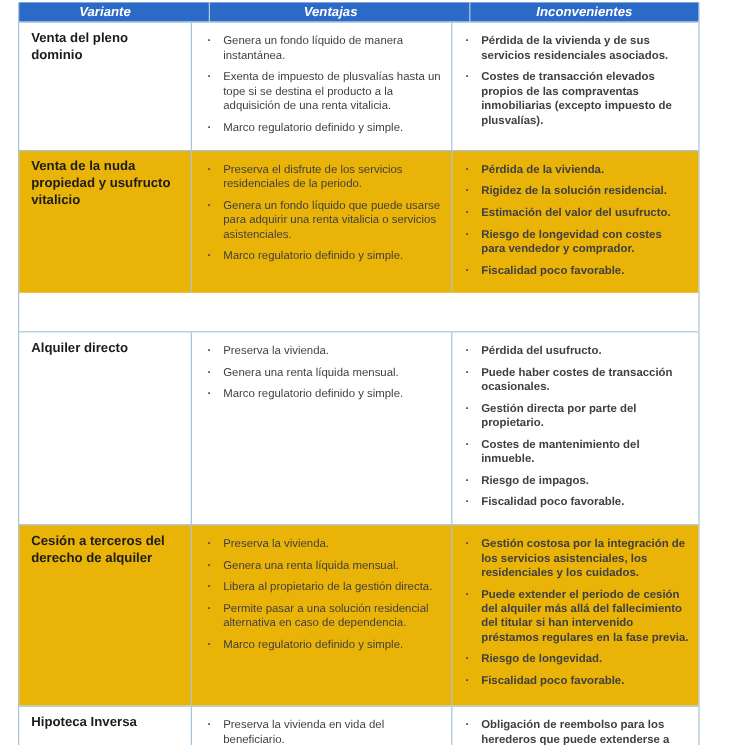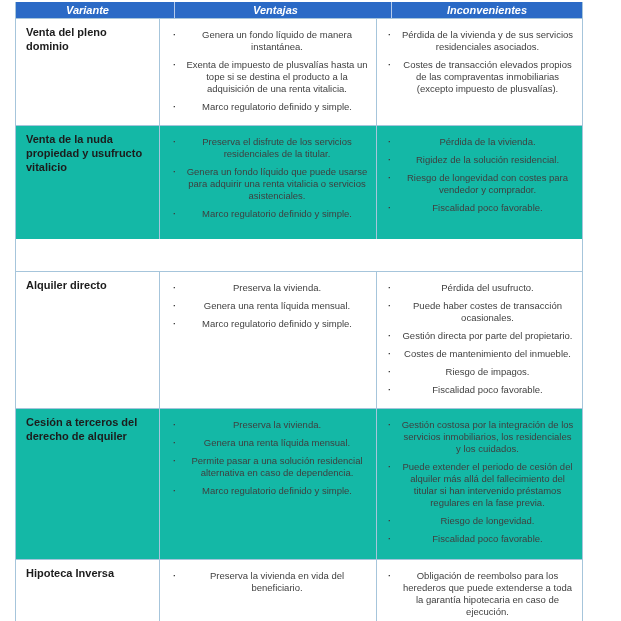--- a/index.html
+++ b/index.html
@@ -21,44 +21,44 @@
   .th{
     color:#ffffff;font-size:11px;font-weight:bold;text-align:center;
     height:100%;display:flex;align-items:center;justify-content:center;
     box-sizing:border-box;
   }
   .th + .th{border-left:1px solid rgba(255,255,255,0.65);margin-left:15px;}
   .trow{
     display:grid;grid-template-columns:143px 217px 206px;
     border-top:1px solid #a6c5db;box-sizing:border-box;
   }
-  .trow.alt{background:#14b8a6;}
+  .trow.alt{background:#eab308;}
   .r0{min-height:96px;}
   .r1{min-height:114px;}
   .r2{min-height:126px;margin-top:32px;}
   .r3{min-height:151px;}
   .r4{min-height:130px;}
   .cell{box-sizing:border-box;}
   .cell + .cell{border-left:1px solid #a6c5db;}
   .variant{
     padding:6px 8px 8px 10px;font-size:11px;line-height:14px;
     font-weight:bold;color:#1c1c1c;
   }
   ul.bullets{
     margin:0;list-style:none;padding:10px 8px 6px 12px;
   }
   ul.bullets li{
     position:relative;padding-left:14px;margin-bottom:6px;
-    font-size:9.5px;line-height:12px;color:#3f3f3f;text-align:center;
+    font-size:9.5px;line-height:12px;color:#3f3f3f;
   }
   ul.bullets li::before{
     content:"\00B7";position:absolute;left:1px;top:0;
     font-weight:bold;color:#3f3f3f;
   }
-  .cell.incon ul.bullets{padding-left:10px;}
+  .cell.incon ul.bullets{padding-left:10px;font-weight:bold;}
 </style>
 </head>
 <body>
 
 <div class="page">
   <div class="table">
 
     <div class="thead">
       <div class="th">Variante</div>
       <div class="th">Ventajas</div>
@@ -79,29 +79,30 @@
             <li>Pérdida de la vivienda y de sus servicios residenciales asociados.</li>
             <li>Costes de transacción elevados propios de las compraventas inmobiliarias (excepto impuesto de plusvalías).</li>
           </ul>
       </div>
     </div>
 
     <div class="trow r1 alt">
       <div class="cell variant">Venta de la nuda propiedad y usufructo vitalicio</div>
       <div class="cell">
         <ul class="bullets">
-            <li>Preserva el disfrute de los servicios residenciales de la titular.</li>
+            <li>Preserva el disfrute de los servicios residenciales de la periodo.</li>
             <li>Genera un fondo líquido que puede usarse para adquirir una renta vitalicia o servicios asistenciales.</li>
             <li>Marco regulatorio definido y simple.</li>
           </ul>
       </div>
       <div class="cell incon">
         <ul class="bullets">
             <li>Pérdida de la vivienda.</li>
             <li>Rigidez de la solución residencial.</li>
+            <li>Estimación del valor del usufructo.</li>
             <li>Riesgo de longevidad con costes para vendedor y comprador.</li>
             <li>Fiscalidad poco favorable.</li>
           </ul>
       </div>
     </div>
 
     <div class="trow r2">
       <div class="cell variant">Alquiler directo</div>
       <div class="cell">
         <ul class="bullets">
@@ -121,27 +122,28 @@
           </ul>
       </div>
     </div>
 
     <div class="trow r3 alt">
       <div class="cell variant">Cesión a terceros del derecho de alquiler</div>
       <div class="cell">
         <ul class="bullets">
             <li>Preserva la vivienda.</li>
             <li>Genera una renta líquida mensual.</li>
+            <li>Libera al propietario de la gestión directa.</li>
             <li>Permite pasar a una solución residencial alternativa en caso de dependencia.</li>
             <li>Marco regulatorio definido y simple.</li>
           </ul>
       </div>
       <div class="cell incon">
         <ul class="bullets">
-            <li>Gestión costosa por la integración de los servicios inmobiliarios, los residenciales y los cuidados.</li>
+            <li>Gestión costosa por la integración de los servicios asistenciales, los residenciales y los cuidados.</li>
             <li>Puede extender el periodo de cesión del alquiler más allá del fallecimiento del titular si han intervenido préstamos regulares en la fase previa.</li>
             <li>Riesgo de longevidad.</li>
             <li>Fiscalidad poco favorable.</li>
           </ul>
       </div>
     </div>
 
     <div class="trow r4">
       <div class="cell variant">Hipoteca Inversa</div>
       <div class="cell">

